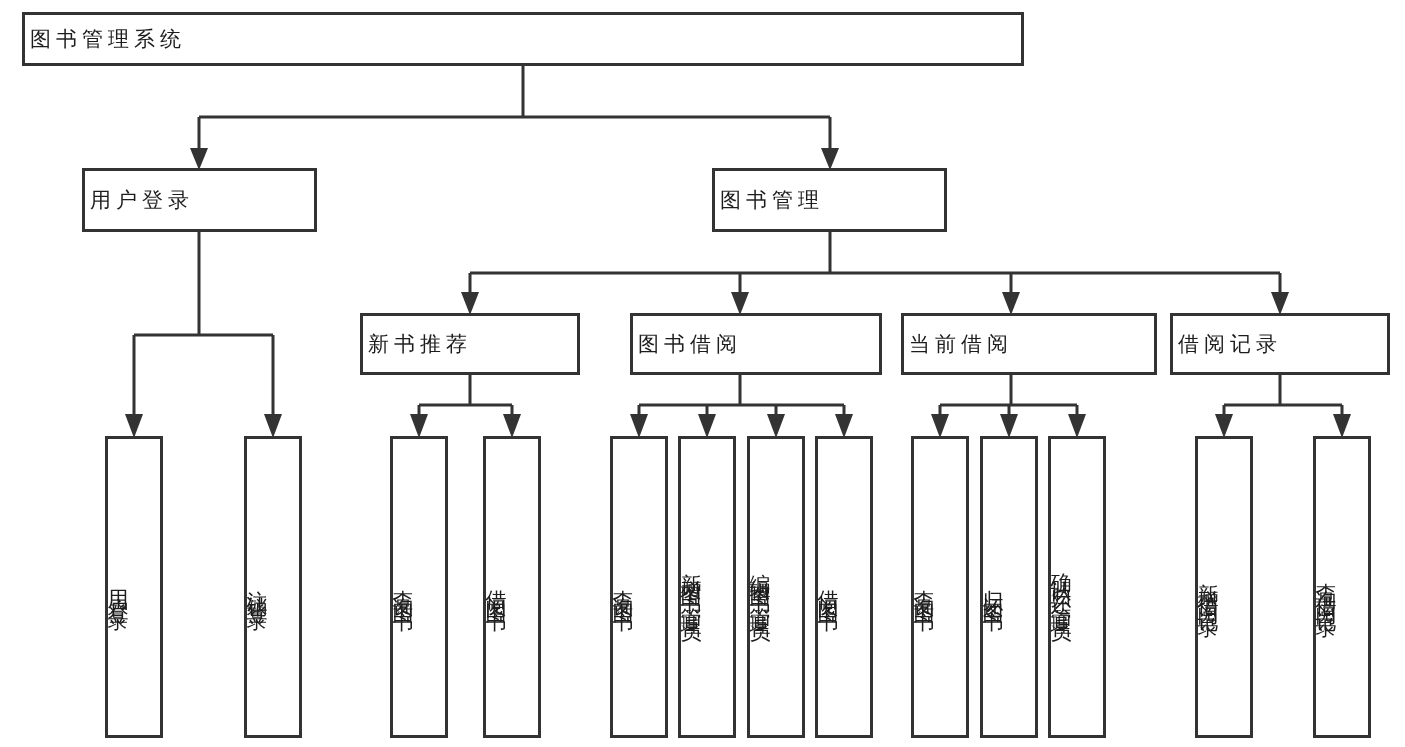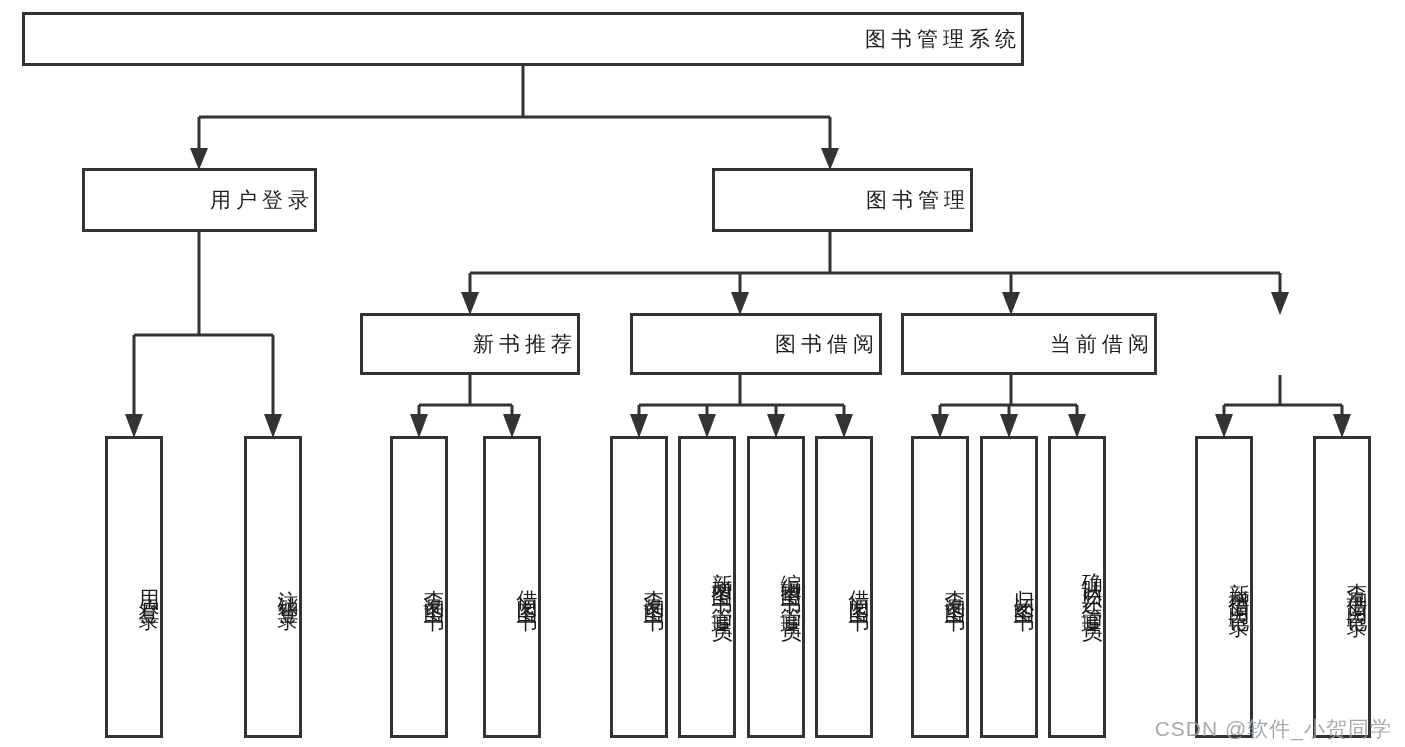--- a/index.html
+++ b/index.html
@@ -30,43 +30,43 @@
     fill: #333333;
     stroke: none;
   }
   .node {
     position: absolute;
     box-sizing: border-box;
     background: #ffffff;
     border: 3px solid #333333;
     display: flex;
     align-items: center;
-    justify-content: flex-end;
+    justify-content: flex-start;
     color: #1d1d1d;
     font-size: 21px;
     letter-spacing: 5px;
     text-indent: 5px;
     white-space: nowrap;
   }
   .node.leaf {
     letter-spacing: 0;
     text-indent: 0;
   }
   .leaf .vtext {
     writing-mode: vertical-rl;
     text-orientation: mixed;
     letter-spacing: 7px;
     line-height: 1;
     white-space: nowrap;
   }
   
   .n-root          { left: 22px;   top: 12px;  width: 1002px; height: 54px; }
   .n-user-login    { left: 82px;   top: 168px; width: 235px;  height: 64px; }
-  .n-book-mgmt     { left: 712px;  top: 168px; width: 261px;  height: 64px; }
-  .n-new-book      { left: 360px;  top: 313px; width: 220px;  height: 62px; padding-left: 8px; }
+  .n-book-mgmt     { left: 712px;  top: 168px; width: 235px;  height: 64px; }
+  .n-new-book      { left: 360px;  top: 313px; width: 220px;  height: 62px; }
   .n-book-borrow   { left: 630px;  top: 313px; width: 252px;  height: 62px; }
   .n-current       { left: 901px;  top: 313px; width: 256px;  height: 62px; }
   .n-record        { left: 1170px; top: 313px; width: 220px;  height: 62px; }
   .leaf            { top: 436px; width: 58px; height: 302px; }
   .l-1  { left: 105px; }
   .l-2  { left: 244px; }
   .l-3  { left: 390px; }
   .l-4  { left: 483px; }
   .l-5  { left: 610px; }
   .l-6  { left: 678px; }
@@ -153,20 +153,23 @@
   </div>
 
   <div class="node n-book-borrow">
     <span>图书借阅</span>
   </div>
 
   <div class="node n-current">
     <span>当前借阅</span>
   </div>
 
+  <div class="node n-record">
+    <span>借阅记录</span>
+  </div>
 
   <div class="node leaf l-1">
     <span class="vtext">用户登录</span>
   </div>
   <div class="node leaf l-2">
     <span class="vtext">注销登录</span>
   </div>
 
   <div class="node leaf l-3">
     <span class="vtext">查询图书</span>
@@ -198,15 +201,14 @@
     <span class="vtext">确认归还（管理员）</span>
   </div>
 
   <div class="node leaf l-12">
     <span class="vtext">新增借阅记录</span>
   </div>
   <div class="node leaf l-13">
     <span class="vtext">查询借阅记录</span>
   </div>
 
-  <div class="watermark">CSDN @软件_小贺同学</div>
 
 </div>
 
 </body></html>

